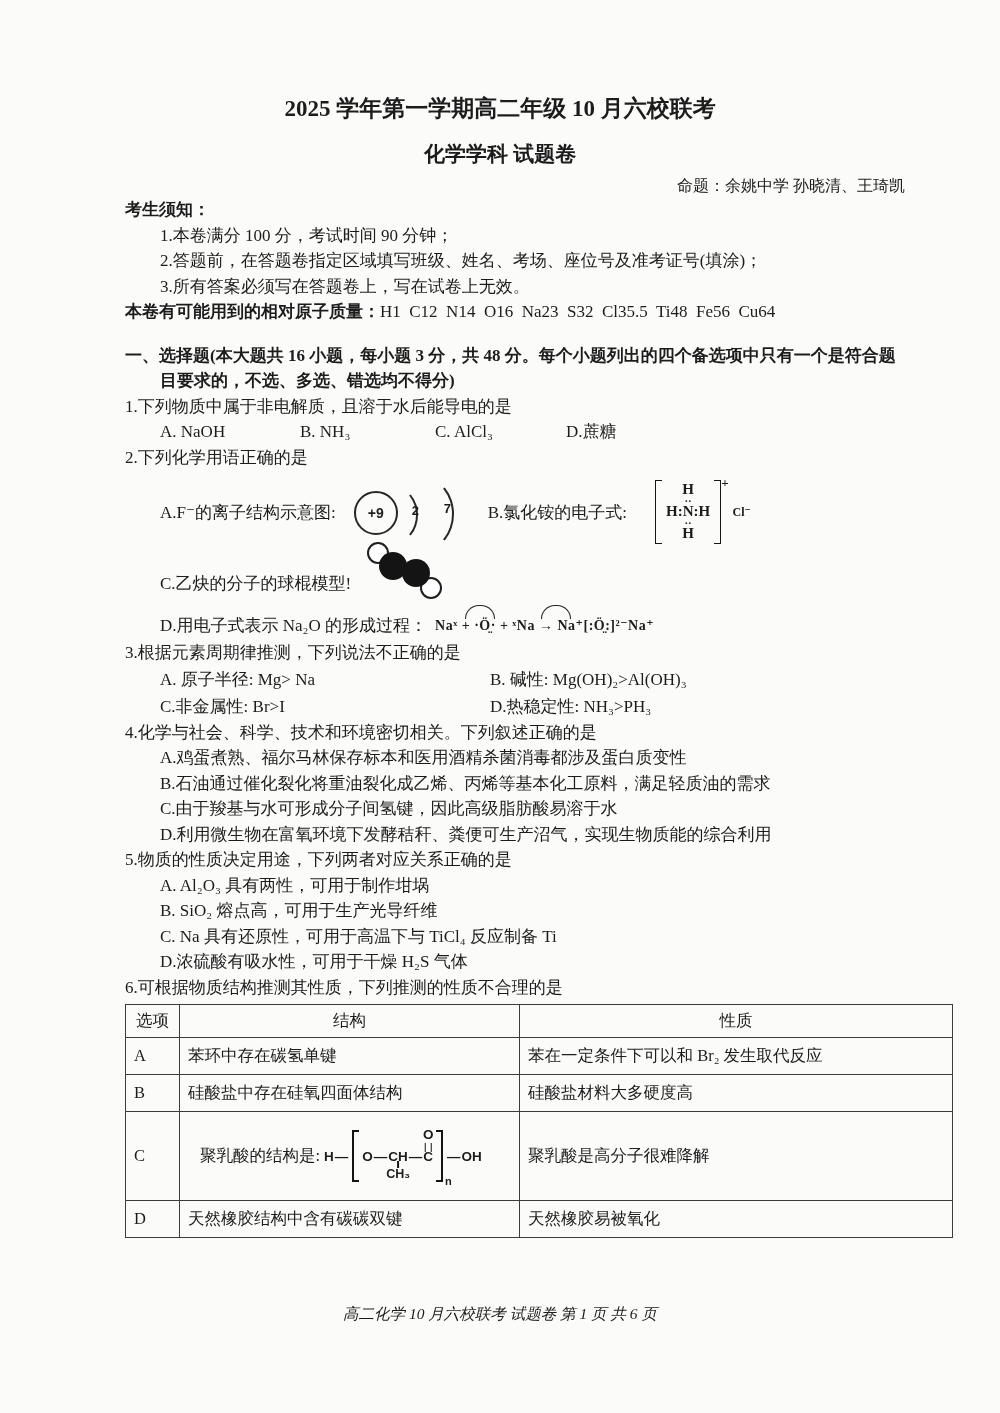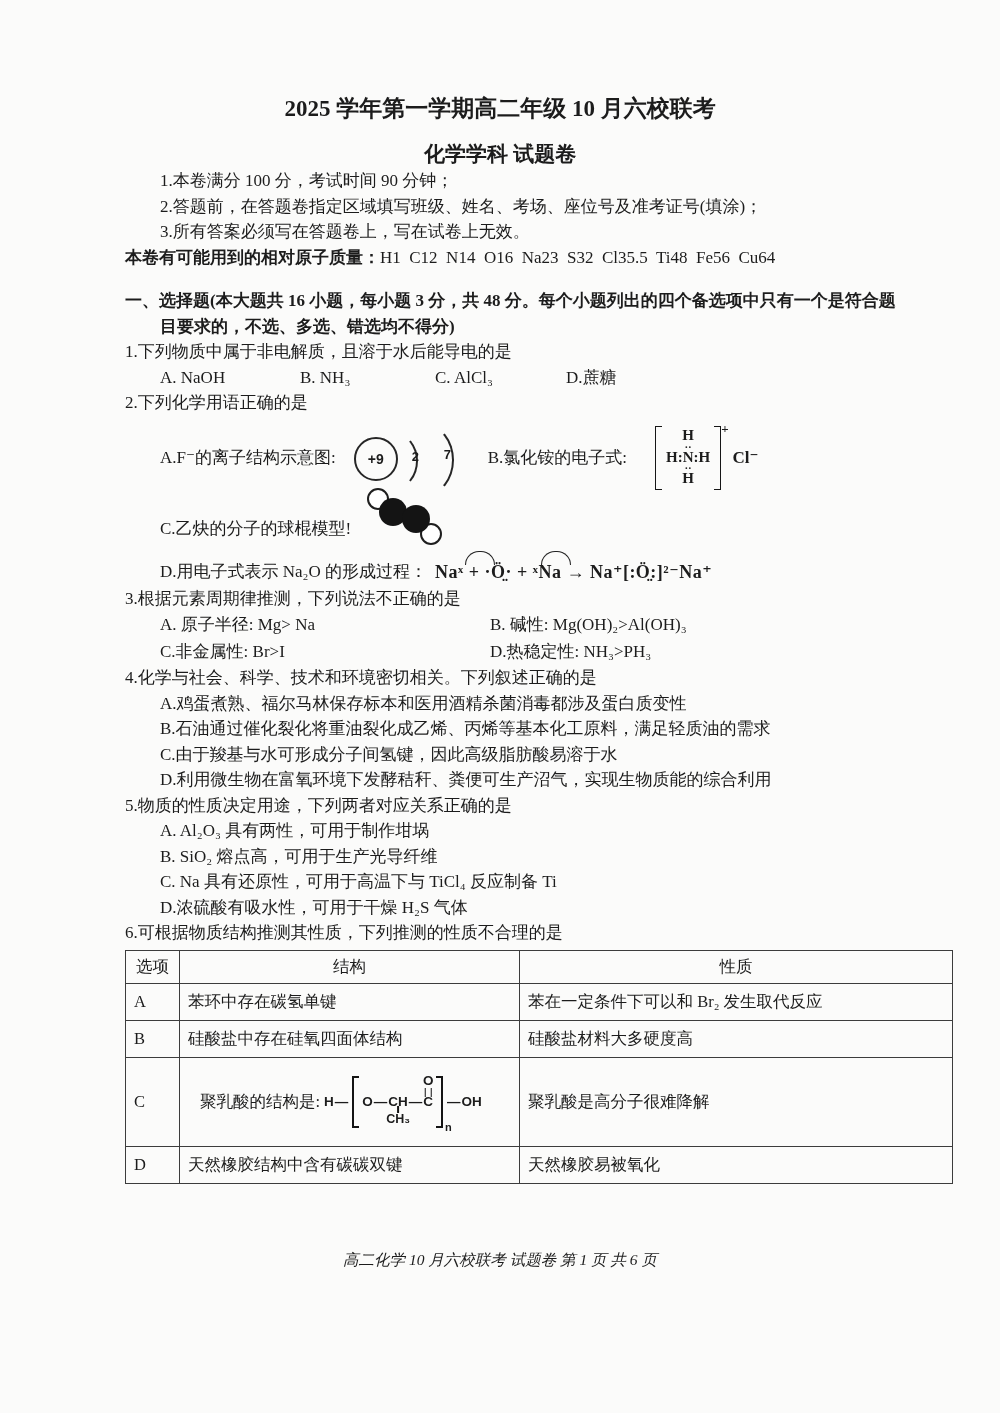--- a/index.html
+++ b/index.html
@@ -42,30 +42,30 @@
   .lb2{left:62px;top:29px;}
   .lb7{left:94px;top:27px;}
   
   .ef{display:inline-flex;align-items:center;margin-left:28px;font-weight:bold;}
   .ef-core{display:flex;flex-direction:column;align-items:center;line-height:1.05;font-size:15px;}
   .ef-pair{font-size:11px;line-height:0.55;letter-spacing:0px;}
   .ef-br{width:6px;height:62px;border:1.8px solid #161616;flex:none;}
   .ef-br.l{border-right:none;margin-right:4px;}
   .ef-br.r{border-left:none;margin-left:4px;}
   .ef-charge{align-self:flex-start;margin-top:-5px;font-size:13px;}
-  .ef-anion{margin-left:4px;font-size:17px;}
+  .ef-anion{margin-left:4px;font-size:12px;}
   
   .ballmodel{position:relative;width:84px;height:58px;margin-left:6px;transform:translateY(-12px);flex:none;}
   .ball{position:absolute;border-radius:50%;box-sizing:border-box;}
   .bw1{left:10px;top:0;width:22px;height:22px;border:2.4px solid #1e1e1e;background:#fff;z-index:1;}
   .bk1{left:22px;top:10px;width:28px;height:28px;background:#141414;z-index:2;}
   .bk2{left:45px;top:17px;width:28px;height:28px;background:#141414;z-index:2;}
   .bw2{left:63px;top:35px;width:22px;height:22px;border:2.4px solid #1e1e1e;background:#fff;z-index:1;}
   
-  .equation{position:relative;margin-left:8px;font-weight:bold;font-size:18px;letter-spacing:0.5px;}
+  .equation{position:relative;margin-left:8px;font-weight:bold;font-size:14px;letter-spacing:0.5px;}
   .arc{position:absolute;top:-7px;width:28px;height:13px;border:1.6px solid #222;border-bottom:none;
     border-radius:14px 14px 0 0;}
   .a1{left:30px;}
   .a2{left:106px;}
   
   .q3row{display:flex;margin-left:35px;line-height:27px;}
   .q3row .left{width:330px;flex:none;}
   
   table.q6{border-collapse:collapse;width:828px;margin-top:4px;table-layout:fixed;}
   table.q6 th,table.q6 td{border:1.4px solid #3c3c3c;padding:2px 8px;font-weight:normal;font-size:16.5px;}
@@ -95,23 +95,25 @@
   .above .dbl{width:7px;height:9px;border-left:1.6px solid #141414;border-right:1.6px solid #141414;box-sizing:border-box;margin-top:1px;}
   .footer{text-align:center;font-size:15.5px;margin-top:66px;font-style:italic;}
 </style>
 </head>
 <body>
 
 <div class="page">
 
   <h1 class="title">2025 学年第一学期高二年级 10 月六校联考</h1>
   <h2 class="subtitle">化学学科 试题卷</h2>
+  <div class="author">命题：余姚中学 孙晓清、王琦凯</div>
 
   <div class="content">
 
+    <div class="line bold">考生须知：</div>
     <div class="line indent">1.本卷满分 100 分，考试时间 90 分钟；</div>
     <div class="line indent">2.答题前，在答题卷指定区域填写班级、姓名、考场、座位号及准考证号(填涂)；</div>
     <div class="line indent">3.所有答案必须写在答题卷上，写在试卷上无效。</div>
     <div class="line nowrap"><span class="bold">本卷有可能用到的相对原子质量：</span><span class="masses-values">H1  C12  N14  O16  Na23  S32  Cl35.5  Ti48  Fe56  Cu64</span></div>
 
     <div class="line sec nowrap">一、选择题(本大题共 16 小题，每小题 3 分，共 48 分。每个小题列出的四个备选项中只有一个是符合题</div>
     <div class="line bold indent">目要求的，不选、多选、错选均不得分)</div>
 
     <div class="line">1.下列物质中属于非电解质，且溶于水后能导电的是</div>
     <div class="optrow">

